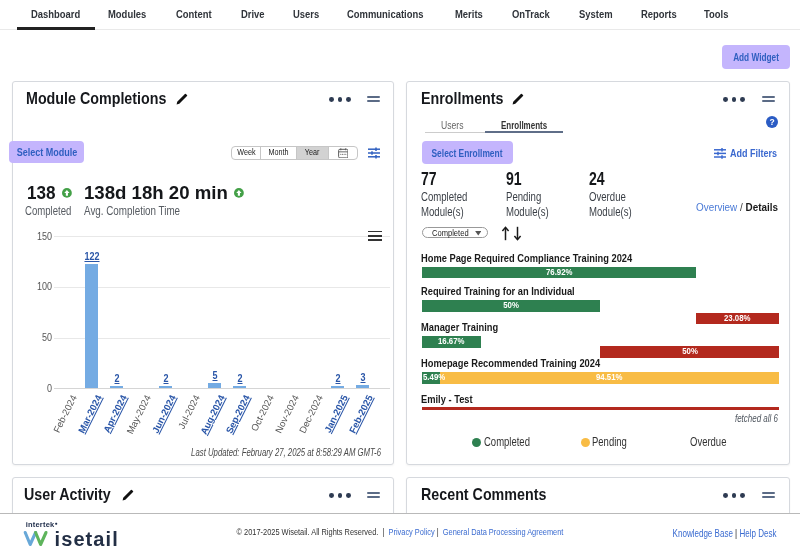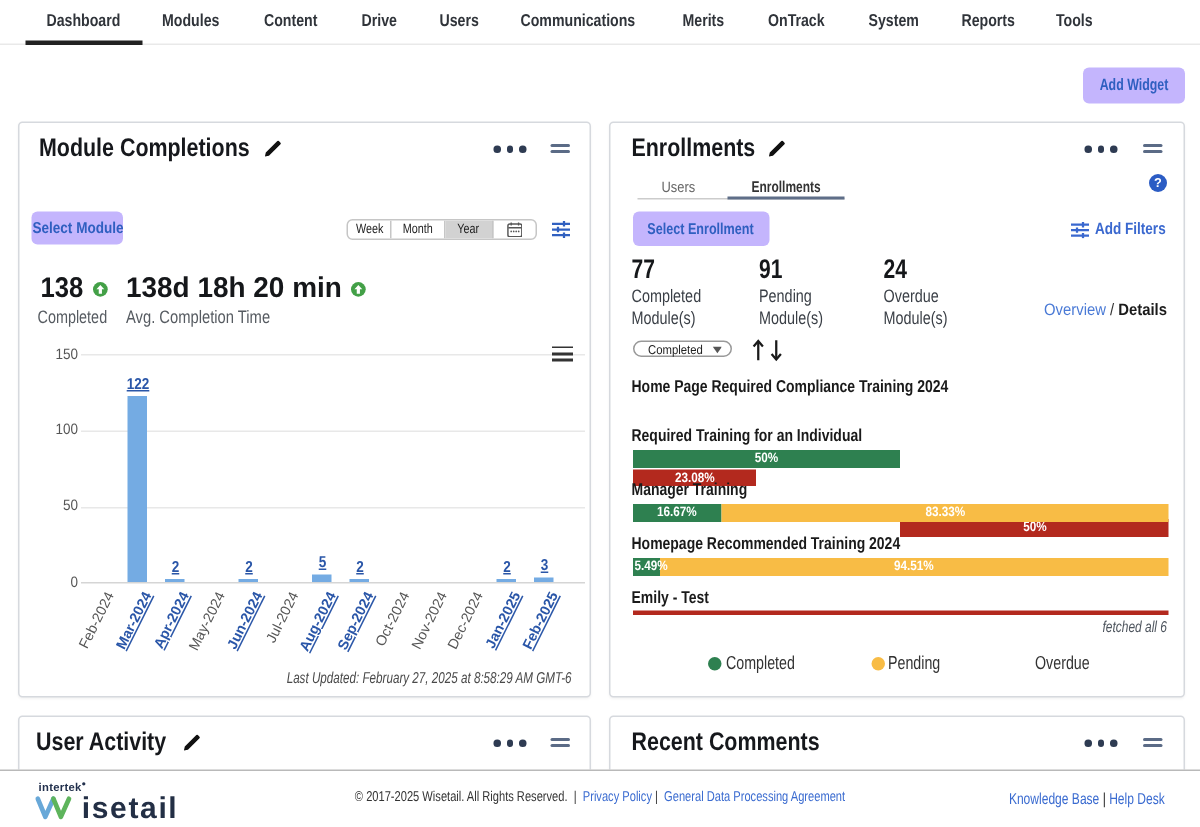--- a/index.html
+++ b/index.html
@@ -69,21 +69,21 @@
 <div class="dots" style="left:329px; top:97px;">
     <i></i>
     <i></i>
     <i></i>
   </div>
 <div class="handle" style="left:367px; top:96px;">
     <i></i>
     <i></i>
   </div>
 
-<div class="btn-lav" style="left:21px; top:141px; width:61px; height:22px; --s:.86;">
+<div class="btn-lav" style="left:9px; top:141px; width:75px; height:22px; --s:.86;">
     <span style="font-size:10.5px;">Select Module</span>
   </div>
 
 <div class="abs" style="left:230.8px; top:146.3px; width:127px; height:13.4px; border:1px solid #c6c6c6; border-radius:4px; background:#fff; display:flex; font-size:9px; color:#222; overflow:hidden;">
   <div class="seg" style="width:29.8px;"><span>Week</span></div>
   <div class="seg" style="width:35.8px;"><span>Month</span></div>
   <div class="seg" style="width:32.1px; background:#d2d2d2;"><span>Year</span></div>
   <div class="seg" style="width:28px; border-right:none;"><svg width="10.5" height="10.5" viewBox="0 0 12 12" style="margin-top:0.5px;">
         <rect x="0.7" y="1.5" width="10.6" height="9.8" rx="1.4" fill="none" stroke="#555" stroke-width="1.1"></rect>
         <line x1="3.2" y1="0.3" x2="3.2" y2="2.6" stroke="#555" stroke-width="1"></line>
@@ -221,31 +221,31 @@
     <line x1="6.5" y1="14.2" x2="6.5" y2="1.8"></line>
       <path d="M3.4 5 L6.5 1.3 L9.6 5"></path>
     <line x1="18.5" y1="0.8" x2="18.5" y2="13.2"></line>
       <path d="M15.4 10 L18.5 13.7 L21.6 10"></path>
   </g>
 </svg>
 
 <div id="rows">
     <div class="rowtitle" style="top:252px;">Home Page Required Compliance Training 2024</div>
     <div class="pbar" style="top:266.5px;">
+      <div class="grn" style="width:274.9px;"><span>76.92%</span></div>
       <div class="red" style="width:82.6px;"><span>23.08%</span></div>
     </div>
     <div class="rowtitle" style="top:284.5px;">Required Training for an Individual</div>
     <div class="pbar" style="top:300.3px;">
       <div class="grn" style="width:178.75px;"><span>50%</span></div>
       <div class="red" style="width:178.75px;"><span>50%</span></div>
     </div>
     <div class="rowtitle" style="top:320.5px;">Manager Training</div>
     <div class="pbar" style="top:336.4px;">
       <div class="grn" style="width:59.6px;"><span>16.67%</span></div>
-      <div class="yel" style="width:297.9px;"><span>83.33%</span></div>
     </div>
     <div class="rowtitle" style="top:356.5px;">Homepage Recommended Training 2024</div>
     <div class="pbar" style="top:372.3px;">
       <div class="grn" style="width:19.6px; position:relative; overflow:visible; z-index:2;">
         <span style="position:absolute; left:1px; transform:scaleX(.87); transform-origin:0 0;">5.49%</span>
       </div>
       <div class="yel" style="width:358px;"><span>94.51%</span></div>
     </div>
     <div class="rowtitle" style="top:392.5px;">Emily - Test</div>
     <div class="abs" style="left:421.5px; top:406.5px; width:357.5px; height:3px; background:#b3291e;"></div>

